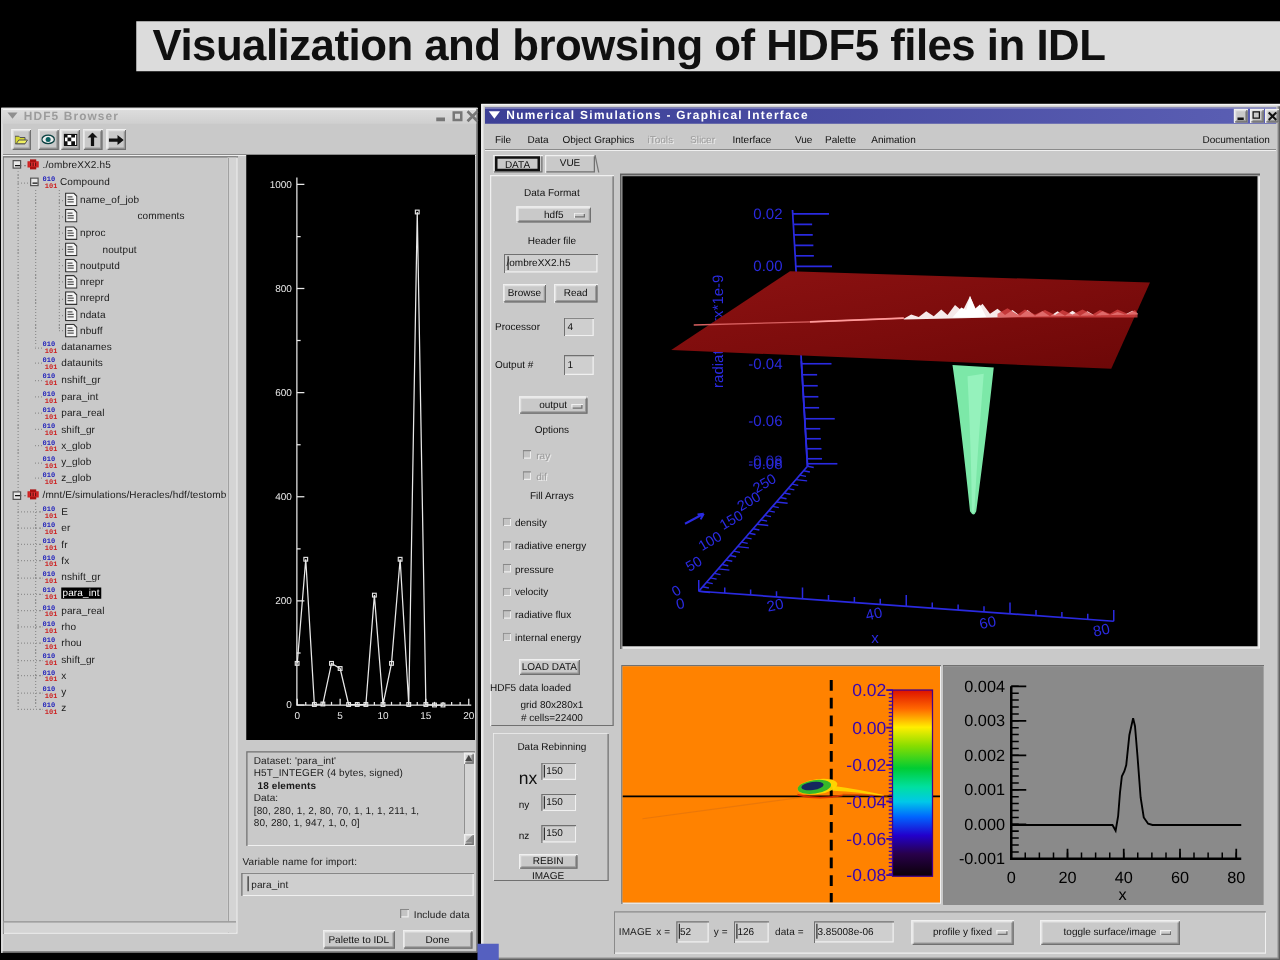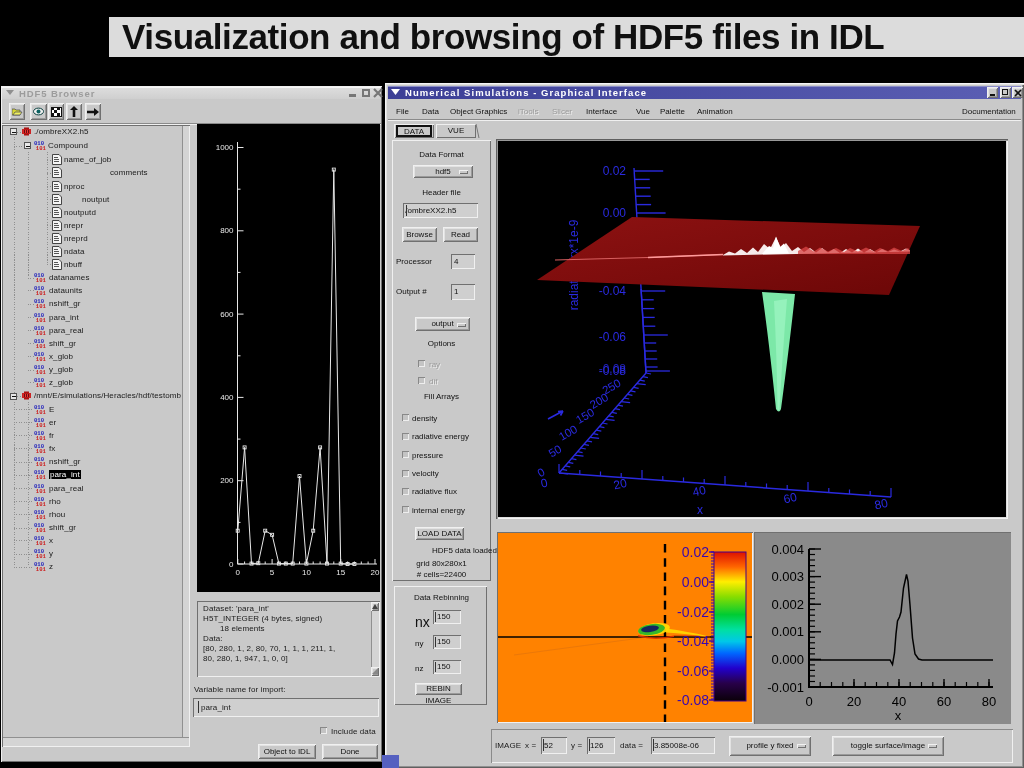--- a/index.html
+++ b/index.html
@@ -337,40 +337,40 @@
     <rect x="121.6" y="321.9" width="3" height="3" fill="none" stroke="#e8e8e8" stroke-width="0.9"></rect>
     <rect x="128.5" y="438.1" width="3" height="3" fill="none" stroke="#e8e8e8" stroke-width="0.9"></rect>
     <rect x="135.3" y="44.1" width="3" height="3" fill="none" stroke="#e8e8e8" stroke-width="0.9"></rect>
     <rect x="142.2" y="438.1" width="3" height="3" fill="none" stroke="#e8e8e8" stroke-width="0.9"></rect>
     <rect x="149.1" y="438.5" width="3" height="3" fill="none" stroke="#e8e8e8" stroke-width="0.9"></rect>
     <rect x="155.9" y="438.5" width="3" height="3" fill="none" stroke="#e8e8e8" stroke-width="0.9"></rect>
   </svg>
 <div class="a dn" style="left:197px;top:601px;width:183px;height:76px;background:#c9c9c9;"></div>
 <div class="t" style="left:203px;top:604px;">Dataset: 'para_int'</div>
 <div class="t" style="left:203px;top:614px;">H5T_INTEGER (4 bytes, signed)</div>
-<div class="t" style="left:220px;top:624px;">18 elements</div>
+<div class="t" style="left:206px;top:624px;font-weight:bold;">18 elements</div>
 <div class="t" style="left:203px;top:634px;">Data:</div>
 <div class="t" style="left:203px;top:644px;">[80, 280, 1, 2, 80, 70, 1, 1, 1, 211, 1,</div>
 <div class="t" style="left:203px;top:654px;">80, 280, 1, 947, 1, 0, 0]</div>
 <div class="a" style="left:371px;top:602px;width:8px;height:74px;background:#d4d4d4;box-shadow:inset 1px 0 0 #909090;"></div>
 <div class="btn" style="left:371px;top:602px;width:8px;height:9px;"></div>
 <svg class="a" style="left:372px;top:604px" width="6" height="5">
     <path d="M3 0 L6 5 L0 5 Z" fill="#444"></path>
   </svg>
 <div class="btn" style="left:371px;top:667px;width:8px;height:9px;"></div>
 <svg class="a" style="left:372px;top:668px" width="6" height="6">
     <path d="M0 6 L6 0 L6 6 Z" fill="#888"></path>
   </svg>
 <div class="t" style="left:194px;top:685px;">Variable name for import:</div>
 <div class="fld" style="left:193px;top:698px;width:186px;height:19px;"></div>
 <div class="a" style="left:198px;top:701px;width:1px;height:12px;background:#333;"></div>
 <div class="t" style="left:201px;top:703px;">para_int</div>
 <div class="cb" style="left:320px;top:727px;"></div>
 <div class="t" style="left:331px;top:727px;">Include data</div>
-<div class="btn" style="left:258px;top:744px;width:58px;height:15px;line-height:15px;">Object to IDL</div>
+<div class="btn" style="left:258px;top:744px;width:58px;height:15px;line-height:15px;">Palette to IDL</div>
 <div class="btn" style="left:322px;top:744px;width:56px;height:15px;line-height:15px;">Done</div>
 <div class="a up2" style="left:385px;top:83px;width:639px;height:685px;background:#c9c9c9;">
 <div class="a" style="left:3px;top:3px;width:633px;height:13px;background:linear-gradient(90deg,#3c3f96,#5b5fb4);box-shadow:inset 0 1px 0 #8a8cc8;"></div>
 <svg class="a" style="left:5px;top:4px" width="11" height="10">
       <path d="M1 2 L5.5 8 L10 2 Z" fill="#fff"></path>
     </svg>
 <div class="a" style="left:20px;top:4px;font-size:9.5px;font-weight:bold;color:#fff;letter-spacing:1.05px;">Numerical Simulations - Graphical Interface</div>
 <div class="btn" style="left:602.0px;top:4px;width:11px;height:11px;"></div>
 <div class="btn" style="left:614.5px;top:4px;width:11px;height:11px;"></div>
 <div class="btn" style="left:627.0px;top:4px;width:11px;height:11px;"></div>
@@ -422,21 +422,21 @@
 <div class="a" style="left:27px;top:349.0px;font-size:8px;color:#111;white-space:pre;">radiative energy</div>
 <div class="cb" style="left:17px;top:368px;"></div>
 <div class="a" style="left:27px;top:367.5px;font-size:8px;color:#111;white-space:pre;">pressure</div>
 <div class="cb" style="left:17px;top:386.5px;"></div>
 <div class="a" style="left:27px;top:386.0px;font-size:8px;color:#111;white-space:pre;">velocity</div>
 <div class="cb" style="left:17px;top:404.5px;"></div>
 <div class="a" style="left:27px;top:404.0px;font-size:8px;color:#111;white-space:pre;">radiative flux</div>
 <div class="cb" style="left:17px;top:423px;"></div>
 <div class="a" style="left:27px;top:422.5px;font-size:8px;color:#111;white-space:pre;">internal energy</div>
 <div class="btn" style="left:30px;top:444px;width:49px;height:13px;line-height:13px;">LOAD DATA</div>
-<div class="a" style="text-align:left;width:99px;left:7px;top:463px;font-size:8px;color:#111;white-space:pre;padding-left:40px;">HDF5 data loaded</div>
+<div class="a" style="text-align:left;width:99px;left:7px;top:463px;font-size:8px;color:#111;white-space:pre;">HDF5 data loaded</div>
 <div class="a" style="text-align:center;width:99px;left:7px;top:476px;font-size:8px;color:#111;white-space:pre;">grid 80x280x1</div>
 <div class="a" style="text-align:center;width:99px;left:7px;top:487px;font-size:8px;color:#111;white-space:pre;"># cells=22400</div>
 <div class="a" style="text-align:center;width:99px;left:7px;top:510px;font-size:8px;color:#111;white-space:pre;">Data Rebinning</div>
 <div class="a" style="left:30px;top:531px;font-size:14px;color:#111;white-space:pre;">nx</div>
 <div class="fld" style="left:48px;top:527px;width:28px;height:14px;line-height:14px;padding-left:4px;">150</div>
 <div class="a" style="left:50px;top:529px;width:1px;height:10px;background:#333;"></div>
 <div class="a" style="left:30px;top:556px;font-size:8px;color:#111;white-space:pre;">ny</div>
 <div class="fld" style="left:48px;top:552px;width:28px;height:14px;line-height:14px;padding-left:4px;">150</div>
 <div class="a" style="left:50px;top:554px;width:1px;height:10px;background:#333;"></div>
 <div class="a" style="left:30px;top:581px;font-size:8px;color:#111;white-space:pre;">nz</div>

